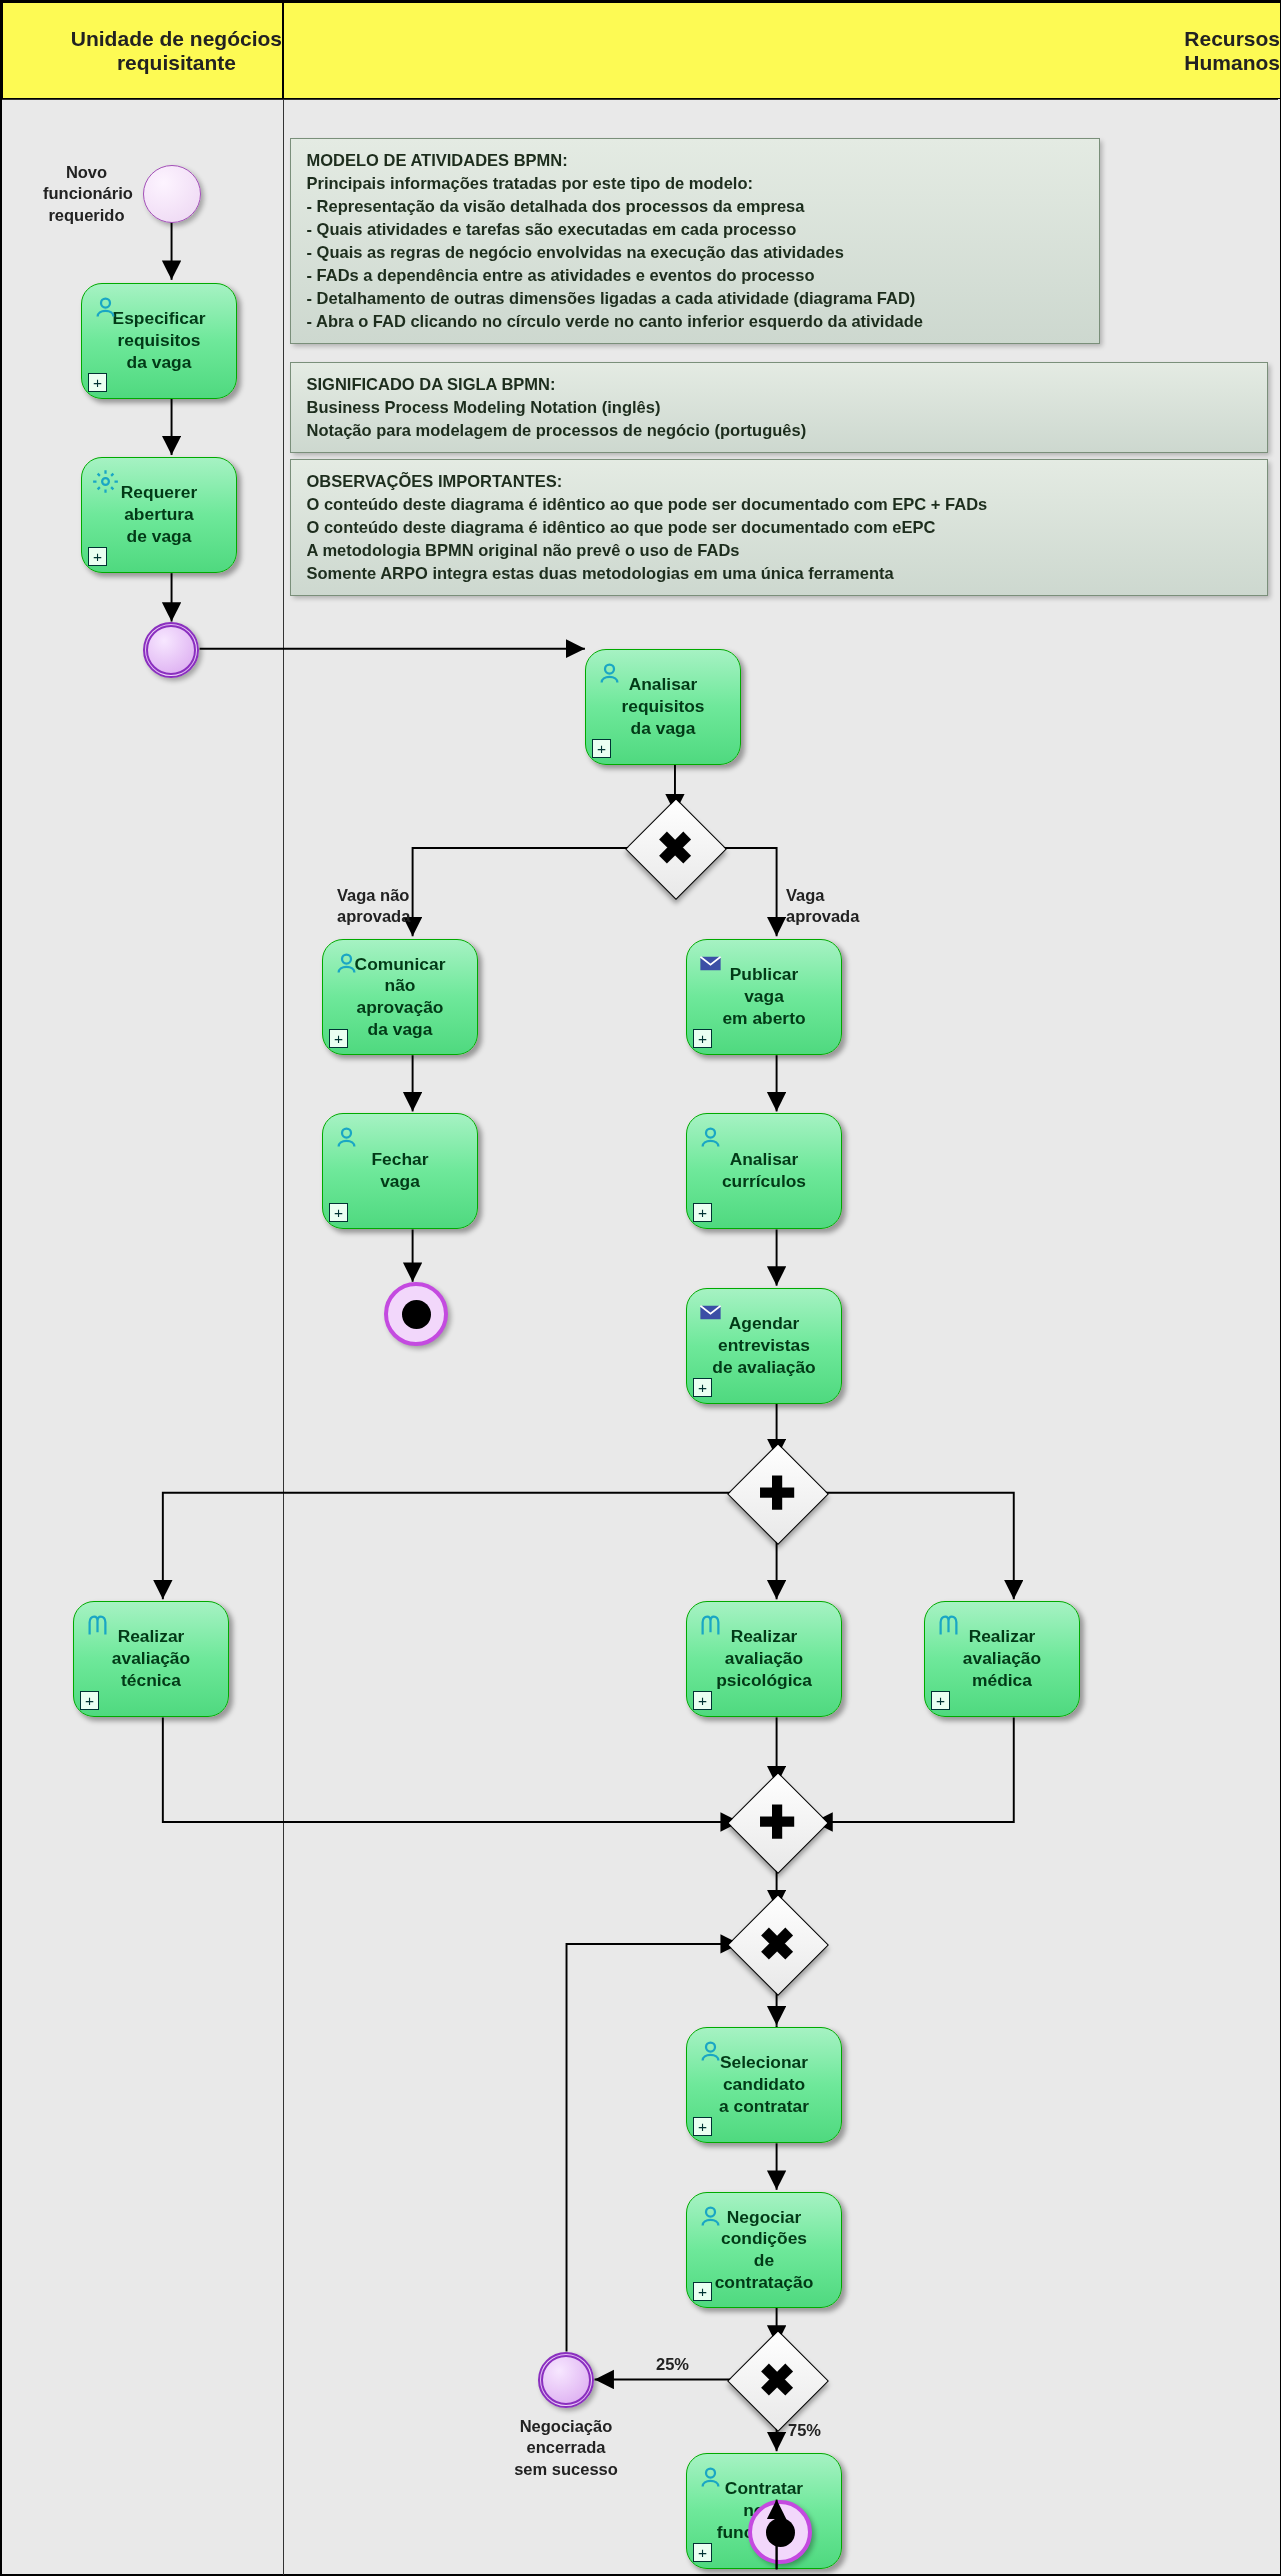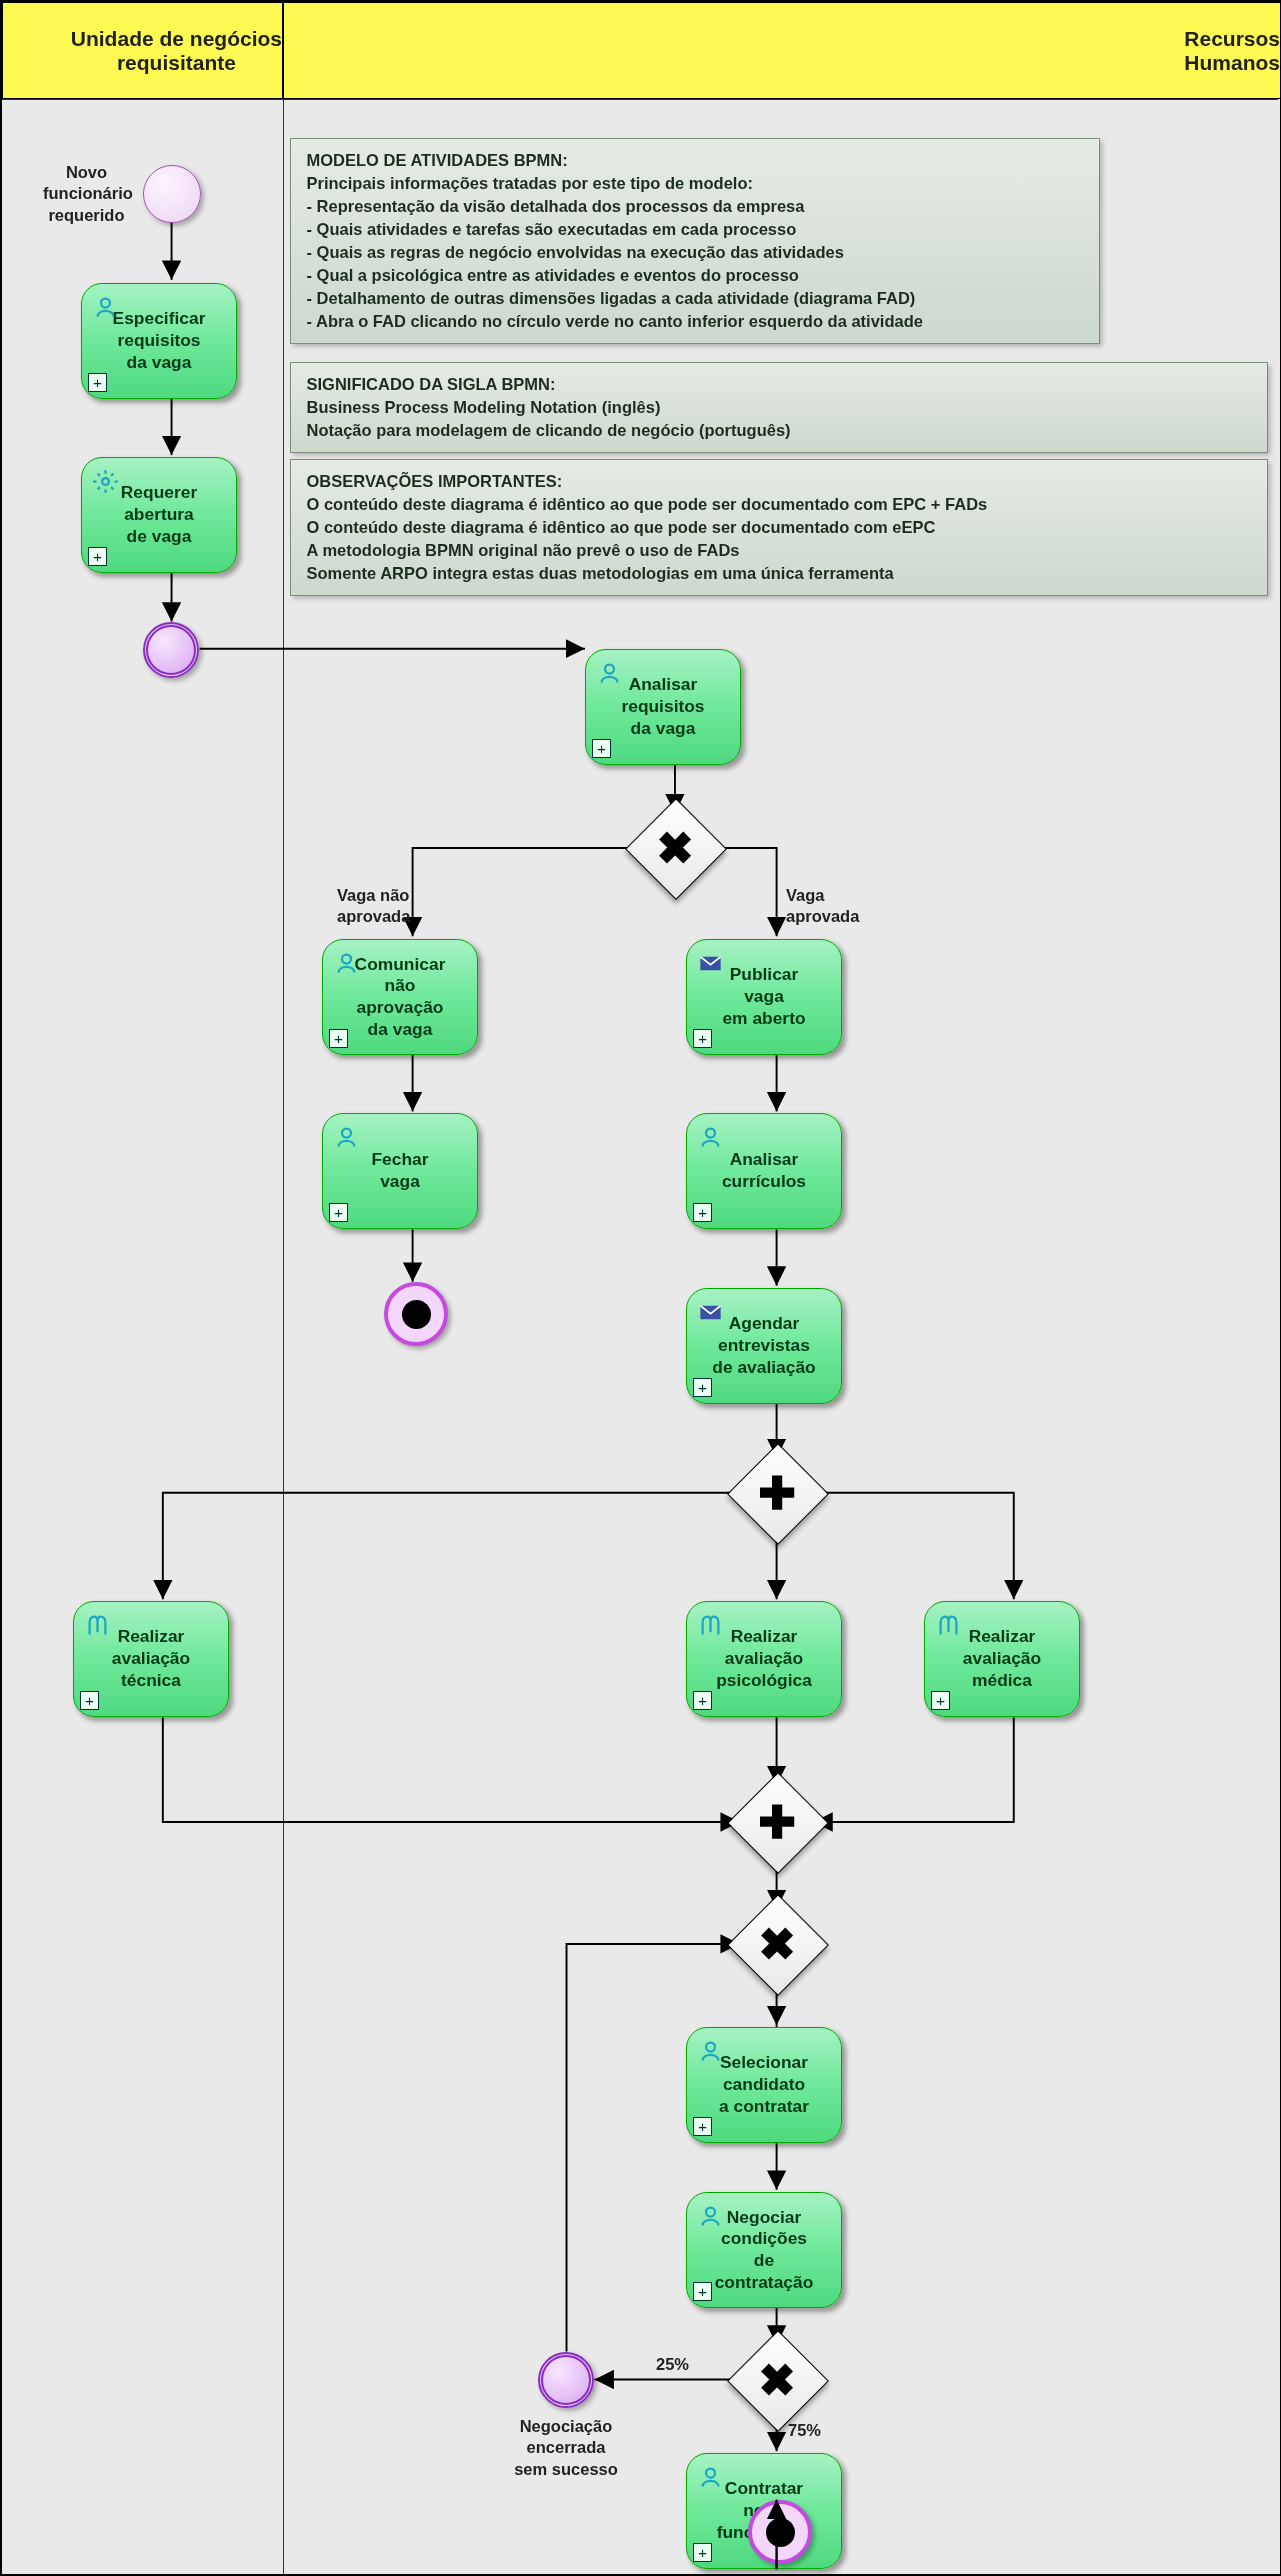--- a/index.html
+++ b/index.html
@@ -97,28 +97,28 @@
     </div>
 
   <div class="interthrow" style="left:141px;top:620px"></div>
 
   <div class="note" style="left:288px;top:136px;width:810px">
     <b>MODELO DE ATIVIDADES BPMN:</b><br>
     <b>Principais informações tratadas por este tipo de modelo:</b><br>
     <b>- Representação da visão detalhada dos processos da empresa</b><br>
     <b>- Quais atividades e tarefas são executadas em cada processo</b><br>
     <b>- Quais as regras de negócio envolvidas na execução das atividades</b><br>
-    <b>- Qual a psicológica entre as atividades e eventos do processo</b><br>
+    <b>- FADs a dependência entre as atividades e eventos do processo</b><br>
     <b>- Detalhamento de outras dimensões ligadas a cada atividade (diagrama FAD)</b><br>
     <b>- Abra o FAD clicando no círculo verde no canto inferior esquerdo da atividade</b>
   </div>
   <div class="note" style="left:288px;top:360px;width:978px">
     <b>SIGNIFICADO DA SIGLA BPMN:</b><br>
     <b>Business Process Modeling Notation (inglês)</b><br>
-    <b>Notação para modelagem de clicando de negócio (português)</b>
+    <b>Notação para modelagem de processos de negócio (português)</b>
   </div>
   <div class="note" style="left:288px;top:457px;width:978px">
     <b>OBSERVAÇÕES IMPORTANTES:</b><br>
     <b>O conteúdo deste diagrama é idêntico ao que pode ser documentado com EPC + FADs</b><br>
     <b>O conteúdo deste diagrama é idêntico ao que pode ser documentado com eEPC</b><br>
     <b>A metodologia BPMN original não prevê o uso de FADs</b><br>
     <b>Somente ARPO integra estas duas metodologias em uma única ferramenta</b>
   </div>
 
   <div class="task" style="left:583px;top:647px">

